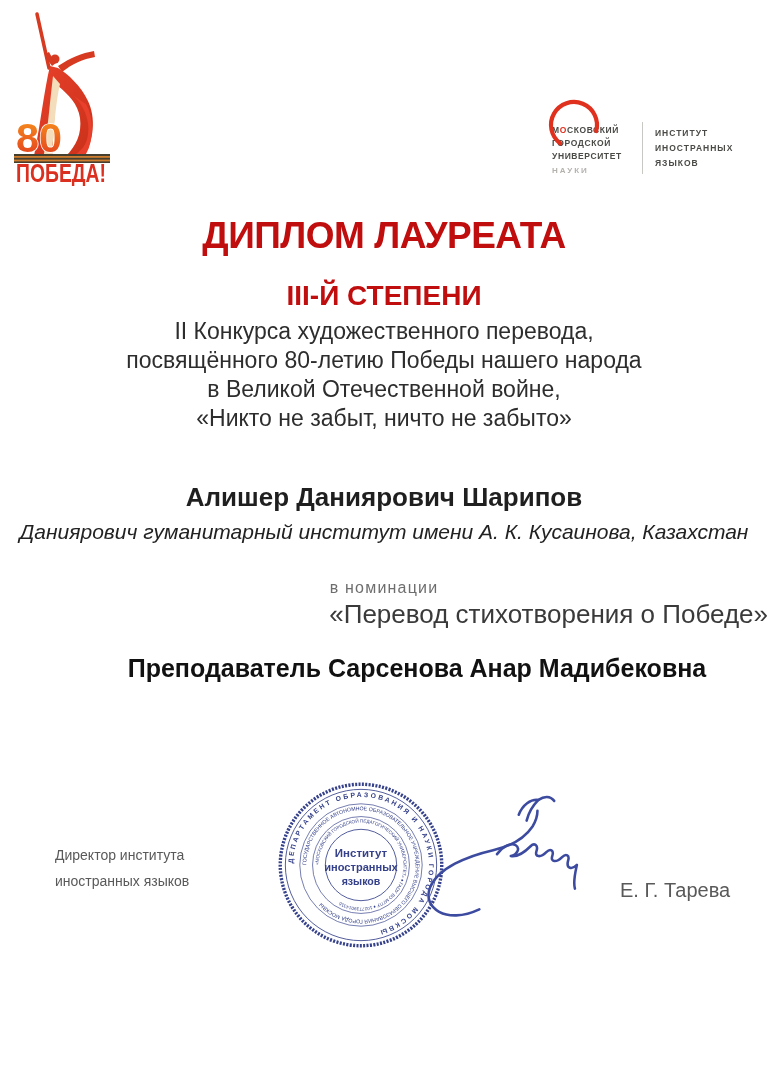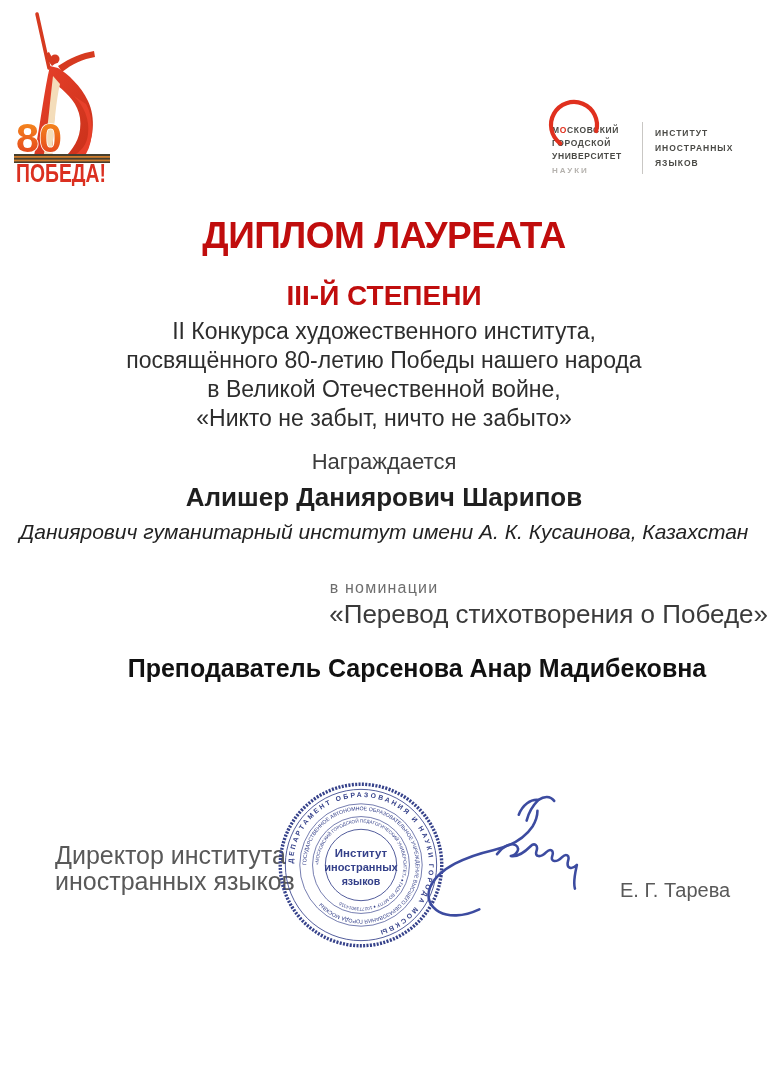--- a/index.html
+++ b/index.html
@@ -24,21 +24,21 @@
   .title-degree{top:280px;font-size:28px;font-weight:bold;color:#c00d0d;}
   .contest{top:317px;font-size:23px;line-height:29px;color:#2d2d2d;}
   .award-label{top:449px;font-size:22px;color:#3c3c3c;}
   .recipient{top:482px;font-size:26px;font-weight:bold;color:#1f1f1f;}
   .affiliation{top:520px;font-size:21px;font-style:italic;color:#222222;}
   .nom-label{top:579px;font-size:16px;letter-spacing:1.2px;color:#6e6e6e;}
   .nom-title{top:599px;font-size:26px;color:#3a3a3a;text-align:right;}
   .teacher{top:654px;font-size:25px;font-weight:bold;color:#111111;margin-left:33px;}
 
   
-  .director{position:absolute;left:55px;top:842px;font-size:25px;line-height:26px;color:#595959;}
+  .director{position:absolute;left:55px;top:842px;font-size:14px;line-height:26px;color:#595959;}
   .signer{position:absolute;left:620px;top:847px;font-size:20px;color:#595959;white-space:nowrap;margin-top:32px;}
   .stamp{position:absolute;left:276px;top:780px;width:170px;height:170px;}
   .signature{position:absolute;left:416px;top:793px;width:168px;height:138px;}
 </style>
 </head>
 <body>
 
 <div class="page">
 
   <svg class="victory-logo" viewBox="0 0 112 180" xmlns="http://www.w3.org/2000/svg">
@@ -92,27 +92,26 @@
       <div class="inst-line">ИНСТИТУТ</div>
       <div class="inst-line">ИНОСТРАННЫХ</div>
       <div class="inst-line">ЯЗЫКОВ</div>
     </div>
   </div>
 
   <div class="cblock title-main">ДИПЛОМ ЛАУРЕАТА</div>
   <div class="cblock title-degree">III-Й СТЕПЕНИ</div>
 
   <div class="cblock contest">
-    <div>II Конкурса художественного института,</div>
+    <div>II Конкурса художественного перевода,</div>
     <div>посвящённого 80-летию Победы нашего народа</div>
     <div>в Великой Отечественной войне,</div>
     <div>«Никто не забыт, ничто не забыто»</div>
   </div>
 
-  <div class="cblock award-label">Награждается</div>
   <div class="cblock recipient">Алишер Даниярович Шарипов</div>
   <div class="cblock affiliation">Даниярович гуманитарный институт имени А. К. Кусаинова, Казахстан</div>
 
   <div class="cblock nom-label">в номинации</div>
   <div class="cblock nom-title">«Перевод стихотворения о Победе»</div>
   <div class="cblock teacher">Преподаватель Сарсенова Анар Мадибековна</div>
 
   <div class="director">
     <div>Директор института</div>
     <div>иностранных языков</div>

